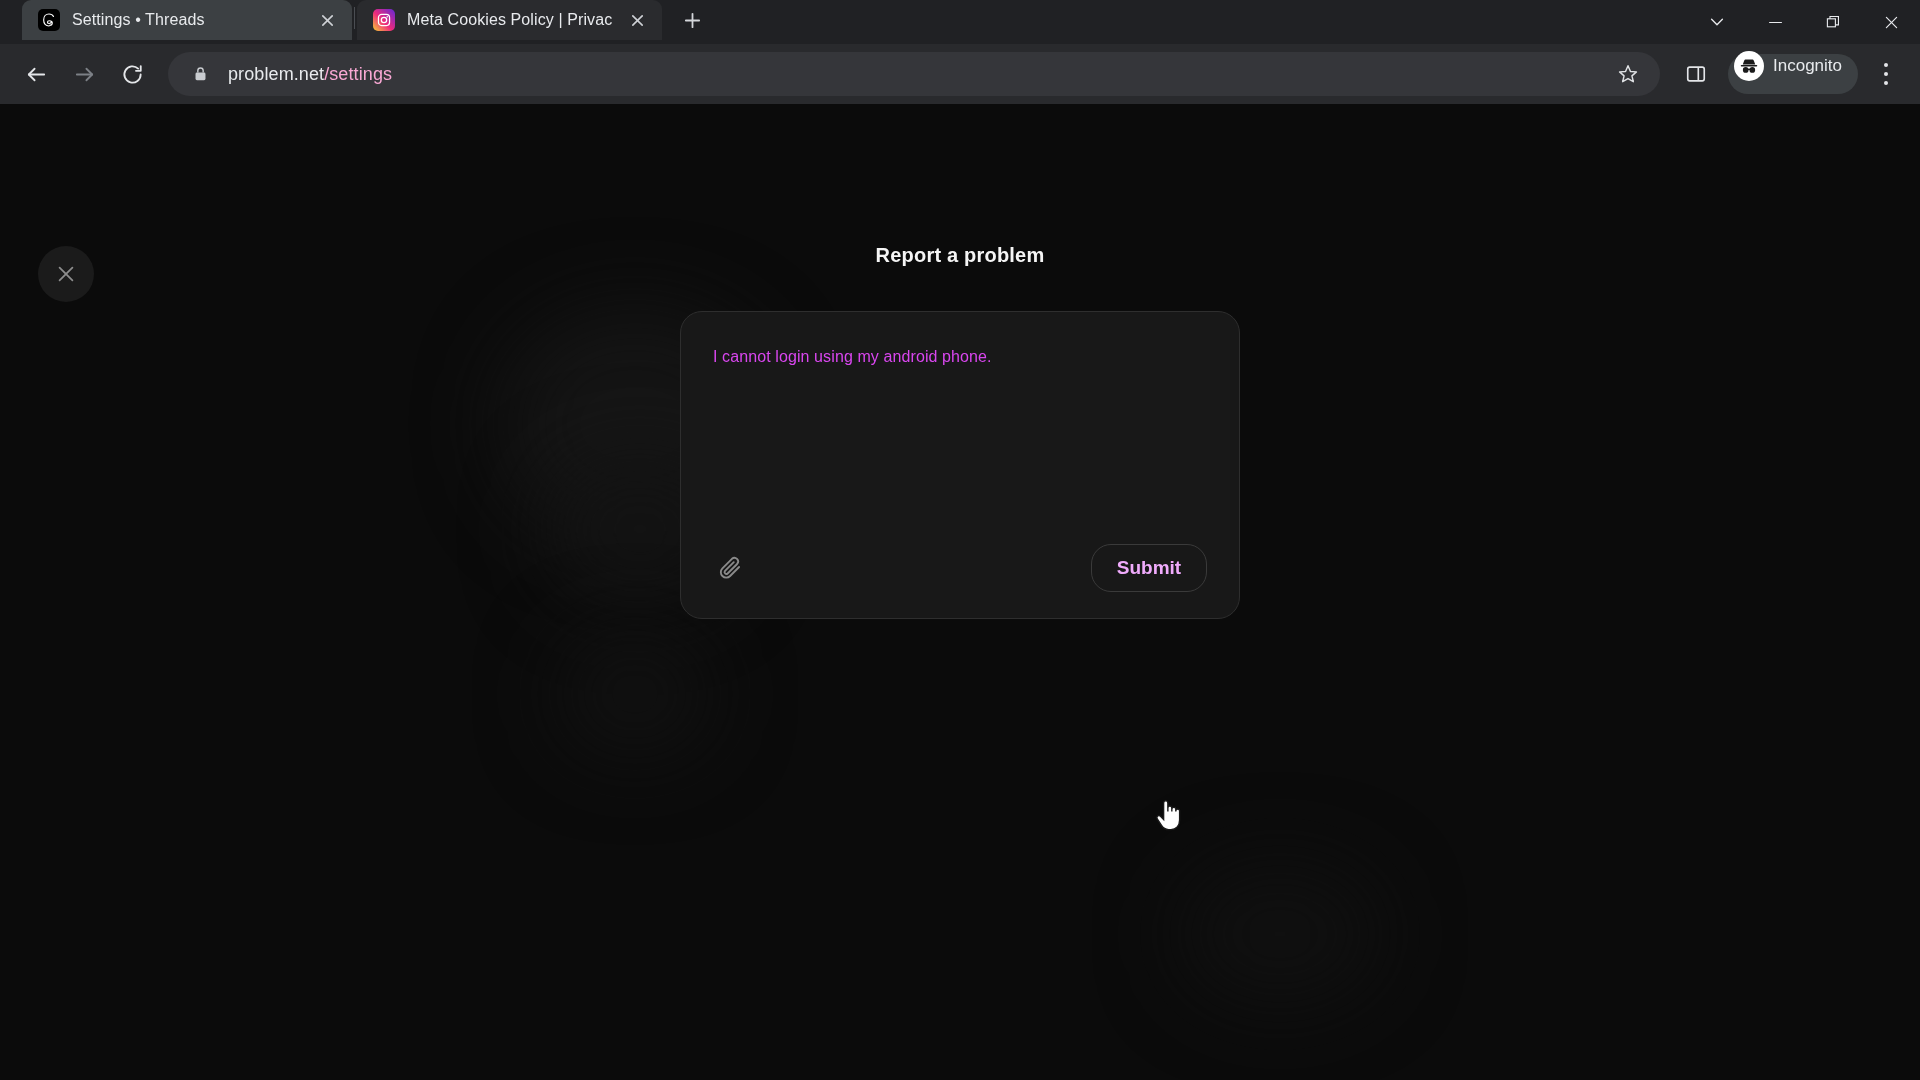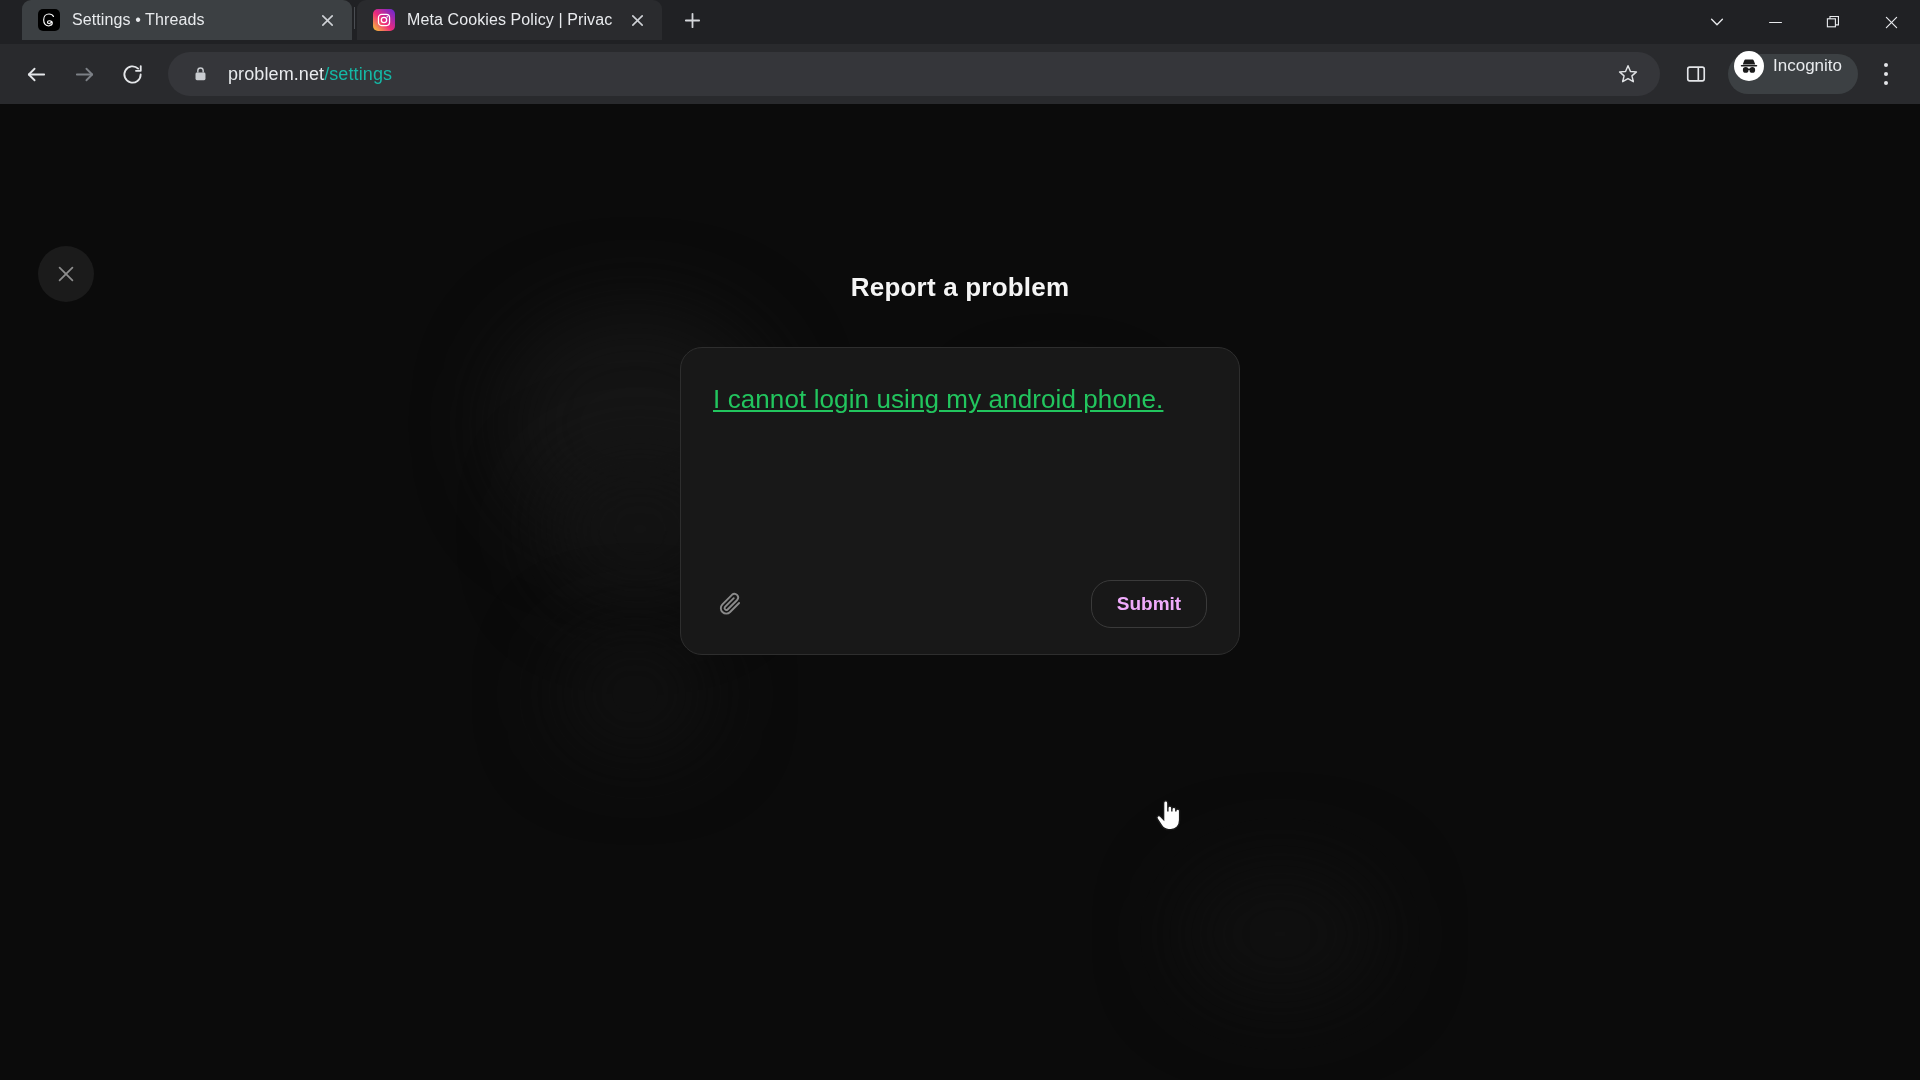--- a/index.html
+++ b/index.html
@@ -51,21 +51,21 @@
   .navbtn { width:44px; height:44px; border-radius:50%; display:flex;
     align-items:center; justify-content:center; color:#e4e6e9; flex:0 0 44px; }
   .navbtn.dim { color:#7c8086; }
   .omnibox {
     flex:1 1 auto; height:44px; background:#35363a; border-radius:22px;
     display:flex; align-items:center; padding:0 14px 0 22px; margin:0 10px;
     min-width:0;
   }
   .lock { width:20px; flex:0 0 20px; display:flex; align-items:center; justify-content:center; margin-right:18px; }
   .url { font-size:18px; color:#e8eaed; white-space:nowrap; letter-spacing:.1px; }
-  .url .path { color:#14b8a6;text-align:right; }
+  .url .path { color:#f9a8d4;text-align:right; }
   .omni-right { margin-left:auto; display:flex; align-items:center; }
   .star { width:36px; height:36px; display:flex; align-items:center; justify-content:center; color:#e0e2e5; }
   .sidepanel { width:44px; height:44px; display:flex; align-items:center; justify-content:center; color:#e4e6e9; flex:0 0 44px; }
   .incognito {
     height:40px; background:#3c4043; border-radius:20px; display:flex;
     align-items:center; gap:9px; padding:0 16px 16px 6px; margin-left:6px; flex:0 0 auto;
   }
   .incog-avatar {
     width:30px; height:30px; border-radius:50%; background:#fff; flex:0 0 30px;
     display:flex; align-items:center; justify-content:center;
@@ -90,33 +90,32 @@
     position:absolute; left:38px; top:142px; width:56px; height:56px;
     border-radius:50%; background:#1b1b1b;
     display:flex; align-items:center; justify-content:center;
   }
 
   .modal {
     position:absolute; left:50%; transform:translateX(-50%);
     top:140px; width:560px;
   }
   .modal-title {
-    text-align:center; color:#f5f5f5; font-size:26px; font-weight:bold;
-    letter-spacing:.2px; margin-bottom:44px;margin-top:28px;
+    text-align:center; color:#f5f5f5; font-size:20px; font-weight:bold;
+    letter-spacing:.2px; margin-bottom:44px;
   }
   .report-card {
     width:560px; height:308px; background:#181818;
     border:1px solid #2e2e2e; border-radius:22px;
     padding:34px 32px 26px 32px; display:flex; flex-direction:column;
     position:relative;
   }
   .report-text {
-    color:#22c55e; font-size:26px; line-height:1.35; letter-spacing:.1px;
+    color:#d946ef; font-size:16px; line-height:1.35; letter-spacing:.1px;
     flex:1 1 auto;
-    text-decoration:underline;
   }
   .card-footer { display:flex; align-items:center; justify-content:space-between; }
   .attach { width:34px; height:34px; display:flex; align-items:center; justify-content:center; }
   .submit-btn {
     min-width:116px; height:48px; border-radius:20px;
     border:1px solid #3a3a3a; background:transparent; color:#f0abfc;
     font-size:19px; font-weight:bold; font-family:"Liberation Sans", sans-serif;
     display:flex; align-items:center; justify-content:center; padding:0 22px;
   }
   .cursor-hand { position:absolute; left:1152px; top:692px; pointer-events:none; }

